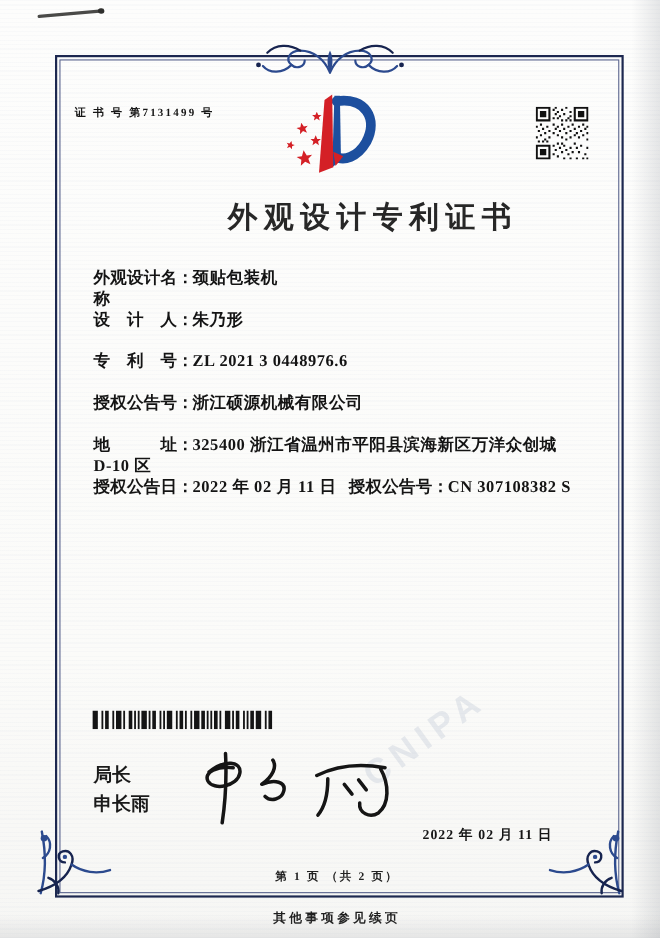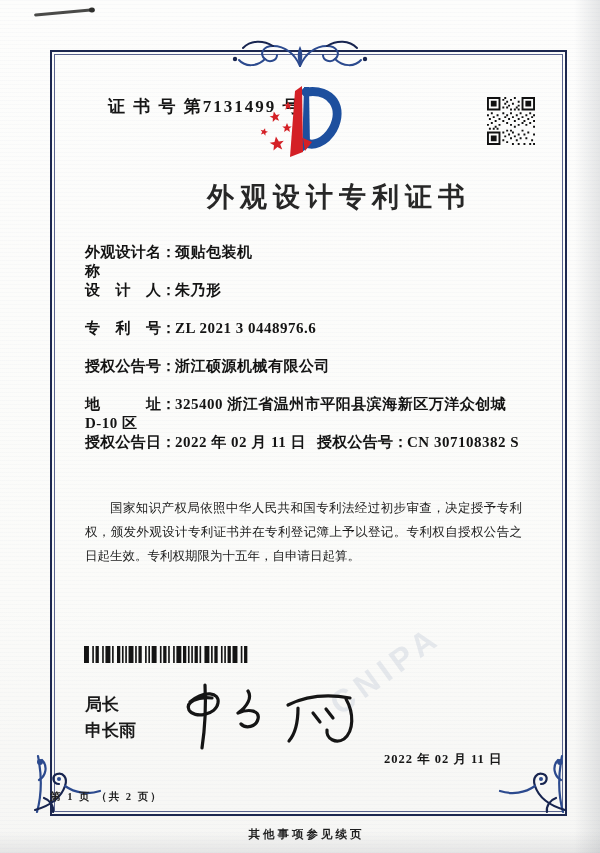--- a/index.html
+++ b/index.html
@@ -16,21 +16,21 @@
   .shade-bottom{position:absolute;left:0;bottom:0;width:100%;height:22px;
     background:linear-gradient(to bottom,rgba(140,142,150,0) 0%,rgba(140,142,150,0.16) 100%);pointer-events:none;}
   .artifact{position:absolute;left:34px;top:11px;width:58px;height:2.5px;background:#4a4a48;
     transform:rotate(-5deg);border-radius:2px;}
   .artifact::after{content:"";position:absolute;right:-3px;top:-1.5px;width:6px;height:5px;border-radius:50%;background:#2f2f2d;}
 
   .frame{position:absolute;left:50px;top:50px;width:513px;height:762px;border:2.5px solid #1d2850;}
   .frame-inner{position:absolute;inset:2px;border:1px solid #5a648e;}
 
   .ornament{position:absolute;}
-  .cert-no{position:absolute;left:68px;top:95px;font-size:17px;font-weight:bold;letter-spacing:2px;color:#161616;margin-left:40px;}
+  .cert-no{position:absolute;left:68px;top:95px;font-size:10px;font-weight:bold;letter-spacing:2px;color:#161616;}
   .qr{position:absolute;left:487px;top:97px;width:48px;height:48px;}
   .logo{position:absolute;left:248px;top:84px;width:104px;height:84px;}
 
   .title{position:absolute;left:50px;top:179px;width:578px;text-align:center;
     font-size:27px;font-weight:bold;letter-spacing:6px;color:#272727;}
 
   .fields{position:absolute;left:85px;top:243px;width:440px;font-size:15px;font-weight:bold;color:#141414;}
   .frow{position:relative;height:38px;}
   .flabel{display:inline-block;width:76px;text-align:justify;text-align-last:justify;vertical-align:top;}
   .fcolon{display:inline-block;width:14px;}
@@ -40,21 +40,21 @@
   .body-text{position:absolute;left:85px;top:496px;width:437px;font-size:12.5px;line-height:24px;
     text-align:justify;color:#1b1b1b;}
   .body-text p{margin:0;text-indent:2em;}
 
   .barcode{position:absolute;left:84px;top:646px;width:165px;height:17px;}
 
   .officer{position:absolute;left:85px;top:692px;font-size:17px;font-weight:bold;line-height:26px;color:#1a1a1a;}
   .signature{position:absolute;left:160px;top:680px;width:232px;height:74px;}
 
   .issue-date{position:absolute;left:384px;top:751px;font-size:12.5px;font-weight:bold;letter-spacing:1px;color:#161616;}
-  .page-info{position:absolute;left:50px;top:790px;width:513px;text-align:left;font-size:10.5px;
+  .page-info{position:absolute;left:50px;top:790px;width:513px;text-align:center;font-size:10.5px;
     font-weight:bold;letter-spacing:2px;color:#222;}
   .footer-note{position:absolute;left:50px;top:827px;width:513px;text-align:center;font-size:11.5px;
     font-weight:bold;letter-spacing:3px;color:#1e1e1e;}
 
   .watermark{position:absolute;left:322px;top:652px;font-size:32px;font-weight:bold;letter-spacing:6px;
     color:rgba(168,178,198,0.25);transform:rotate(-36deg);font-family:"Liberation Sans","DejaVu Sans",sans-serif;
     pointer-events:none;}
 </style>
 </head>
 <body>
@@ -149,21 +149,20 @@
     </div>
     <div class="frow">
       <span class="flabel">授权公告日</span><span class="fcolon">：</span><span class="fvalue">2022 年 02 月 11 日</span>
       <span class="grant-pair">
         <span class="flabel">授权公告号</span><span class="fcolon">：</span><span class="fvalue">CN 307108382 S</span>
       </span>
     </div>
   </div>
 
   <div class="body-text">
-    <p>国家知识产权局依照中华人民共和国专利法经过初步审查，决定授予专利权，颁发外观设计专利证书并在专利登记簿上予以登记。专利权自授权公告之日起生效。专利权期限为十五年，自申请日起算。</p>
   </div>
 
   <svg class="barcode" viewBox="0 0 100 16" preserveAspectRatio="none">
     <path fill="#141414" d="M0,0h3v16H0z M5,0h1v16H5z M7,0h2v16H7z M11,0h1v16h-1z M13,0h3v16h-3z M17,0h1v16h-1z M20,0h2v16h-2z M23,0h1v16h-1z M25,0h1v16h-1z M27,0h3v16h-3z M31,0h1v16h-1z M33,0h2v16h-2z M37,0h1v16h-1z M39,0h1v16h-1z M41,0h3v16h-3z M46,0h1v16h-1z M48,0h2v16h-2z M51,0h1v16h-1z M54,0h1v16h-1z M56,0h3v16h-3z M60,0h2v16h-2z M63,0h1v16h-1z M65,0h1v16h-1z M67,0h2v16h-2z M70,0h1v16h-1z M73,0h3v16h-3z M77,0h1v16h-1z M79,0h2v16h-2z M83,0h1v16h-1z M85,0h1v16h-1z M87,0h2v16h-2z M90,0h3v16h-3z M95,0h1v16h-1z M97,0h2v16h-2z"></path>
   </svg>
 
   <div class="watermark">CNIPA</div>
 
   <div class="officer">
     <div>局长</div>

